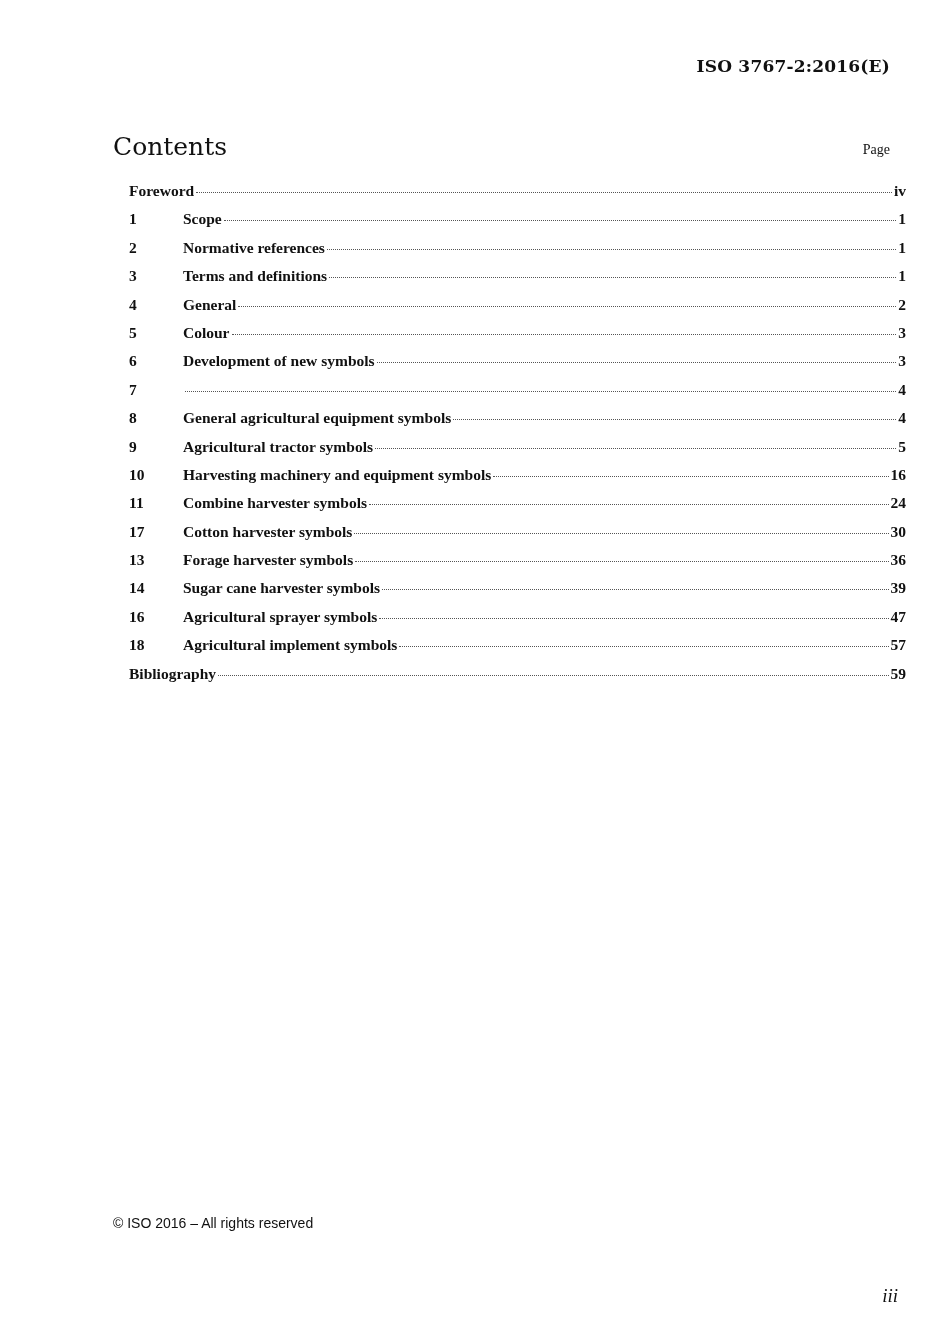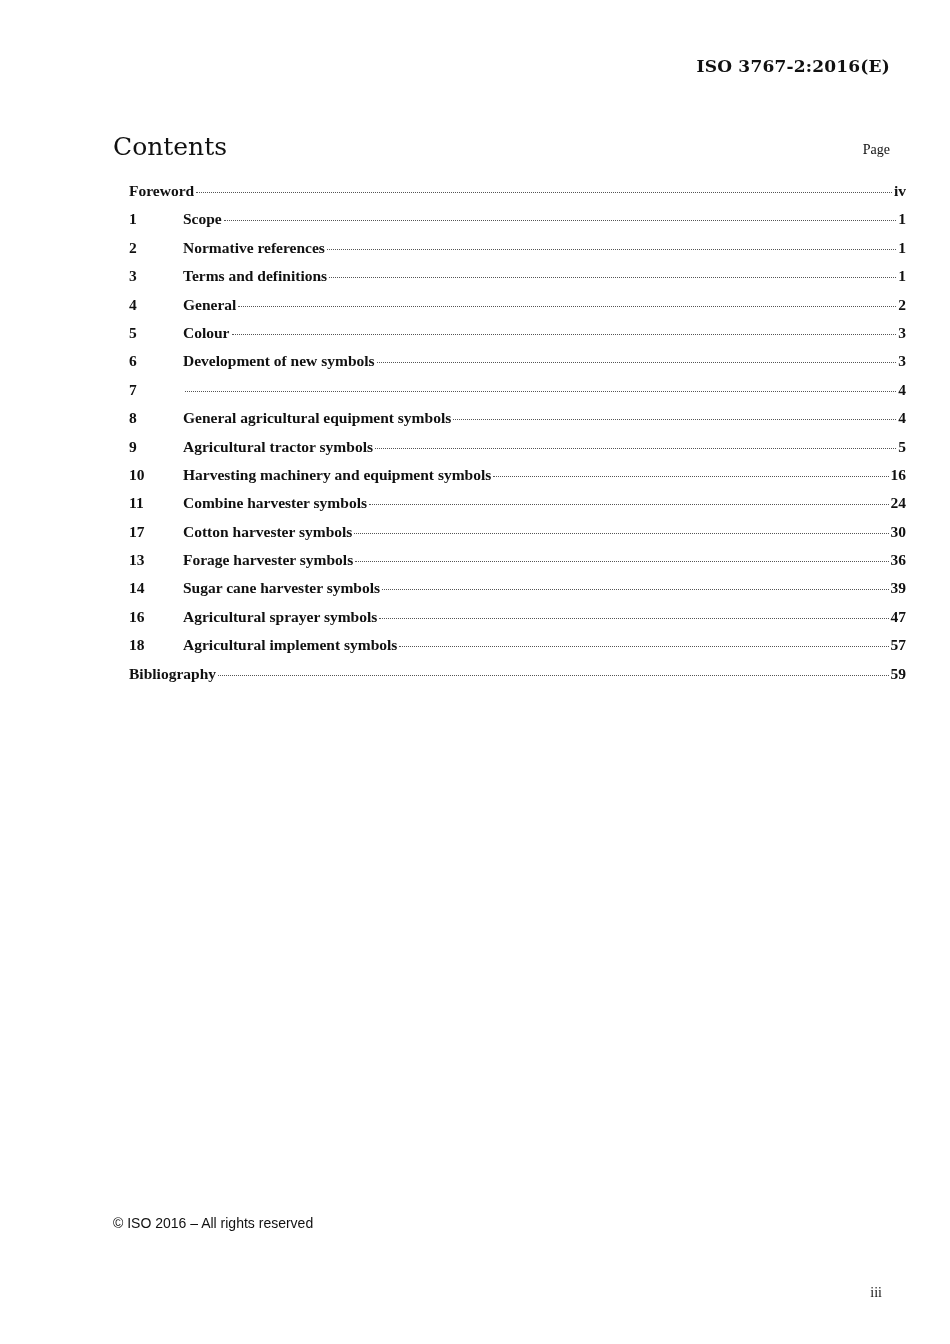--- a/index.html
+++ b/index.html
@@ -77,24 +77,25 @@
     .footer-copy {
       position: absolute;
       left: 113px;
       top: 1215px;
       font-size: 14px;
       font-family: Liberation Sans, sans-serif;
       text-align: center;
     }
     .footer-page {
       position: absolute;
-      right: 68px;
+      right: 52px;
       top: 1285px;
-      font-size: 14px;
+      font-size: 19px;
       font-family: "Liberation Serif", serif;
+      font-style: italic;
     }
   </style>
 </head>
 <body>
 
 <div class="doc-id">ISO 3767-2:2016(E)</div>
 
 <div class="contents-heading">Contents</div>
 <div class="page-label">Page</div>
 

